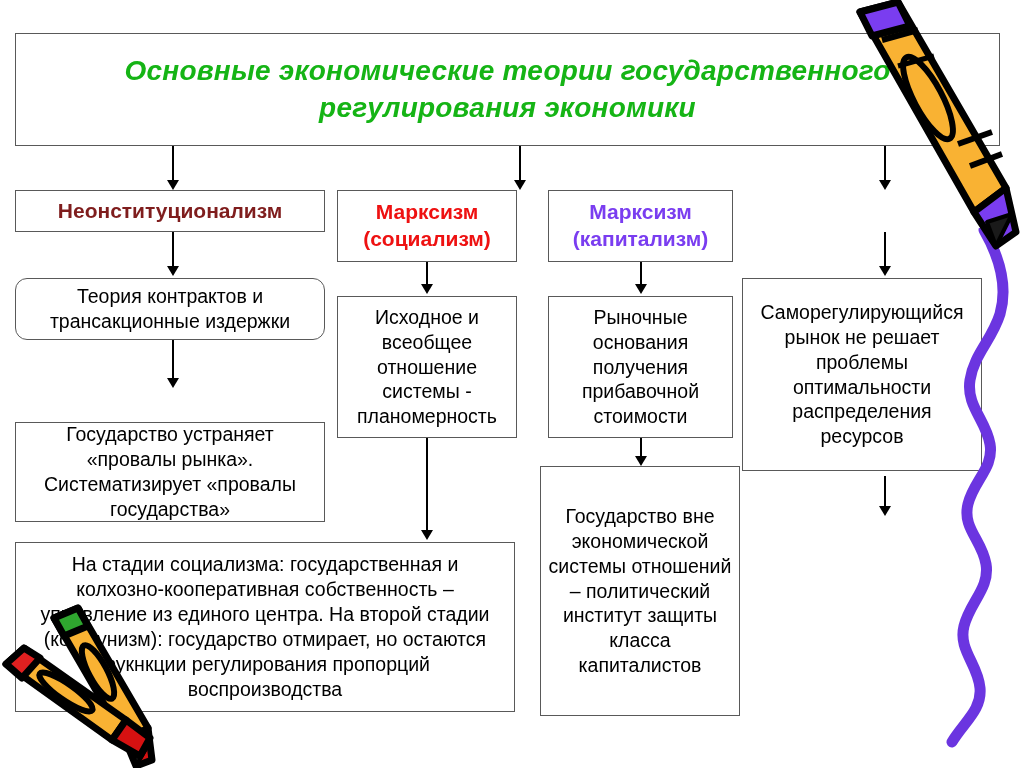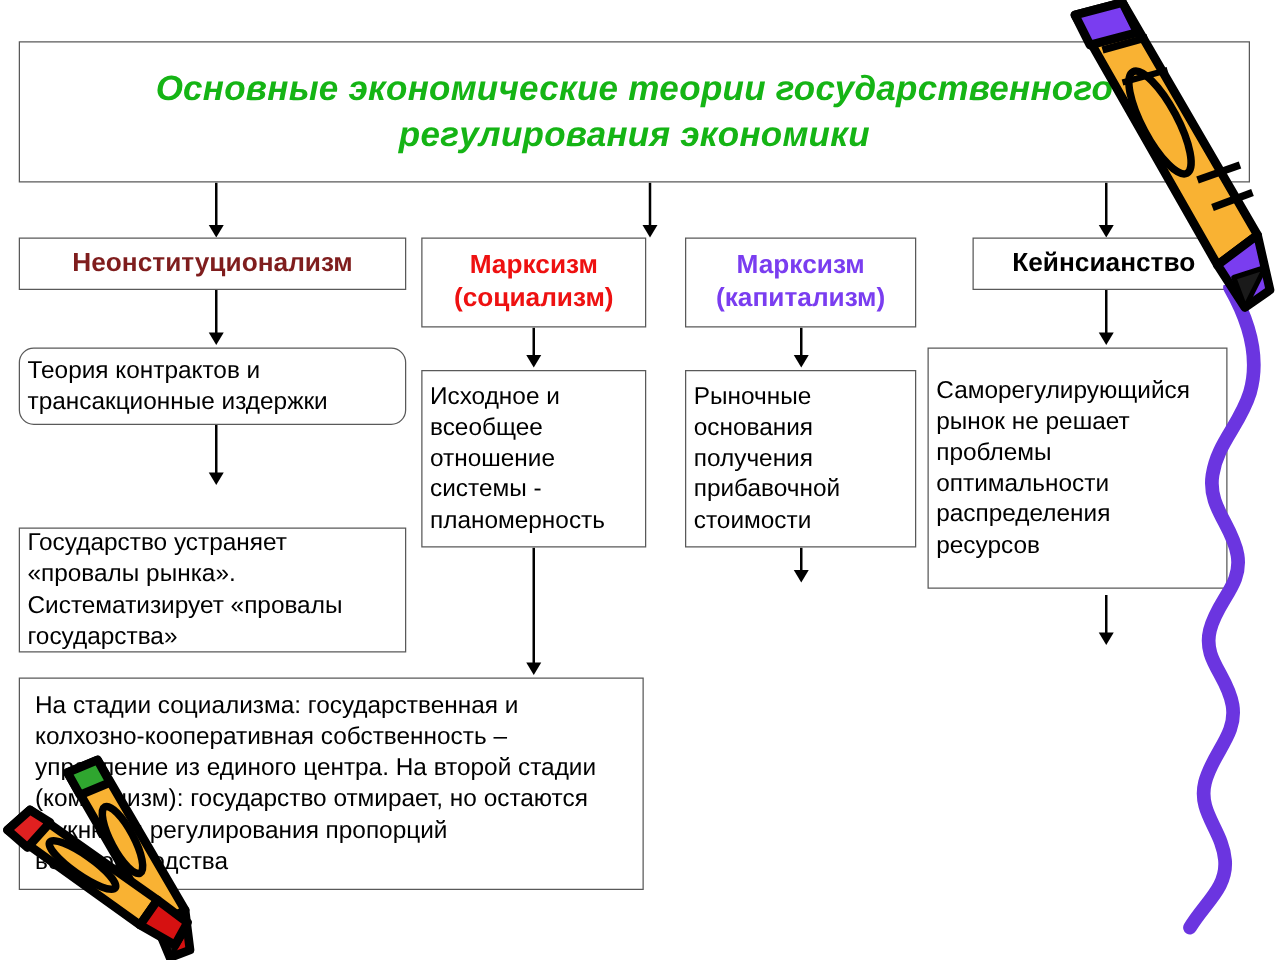--- a/index.html
+++ b/index.html
@@ -16,21 +16,21 @@
     font-family: "Liberation Sans", sans-serif;
   }
   .box {
     position: absolute;
     box-sizing: border-box;
     border: 1.5px solid #595959;
     background: #ffffff;
     display: flex;
     align-items: center;
     justify-content: center;
-    text-align: left;
+    text-align: center;
     color: #000000;
     line-height: 1.28;
     padding: 3px 6px;
     z-index: 3;
   }
   .title-box {
     font-size: 28px;
     font-weight: bold;
     font-style: italic;
     color: #15b415;
@@ -134,24 +134,24 @@
   <div class="vline" style="left:640px; top:262px; height:24px;"></div>
   <div class="arrowhead" style="left:635px; top:284px;"></div>
 
   <div class="box body-box" style="left:548px; top:296px; width:185px; height:142px;">
     <span>Рыночные основания получения прибавочной стоимости</span>
   </div>
 
   <div class="vline" style="left:640px; top:438px; height:20px;"></div>
   <div class="arrowhead" style="left:635px; top:456px;"></div>
 
-
-  <div class="box head-box" style="left:778px; top:190px; width:210px; height:42px;">
-    <span class="c-black">Кейнсианство</span>
-  </div>
+  <div class="box body-box" style="left:540px; top:466px; width:200px; height:250px;">
+    <span>Государство вне экономической системы отношений – политический институт защиты класса капиталистов</span>
+  </div>
+
 
   <div class="vline" style="left:884px; top:232px; height:36px;"></div>
   <div class="arrowhead" style="left:879px; top:266px;"></div>
 
   <div class="box body-box" style="left:723px; top:278px; width:240px; height:193px;margin-left:19px;">
     <span>Саморегулирующийся рынок не решает проблемы оптимальности распределения ресурсов</span>
   </div>
 
   <div class="vline" style="left:884px; top:476px; height:32px;"></div>
   <div class="arrowhead" style="left:879px; top:506px;"></div>

